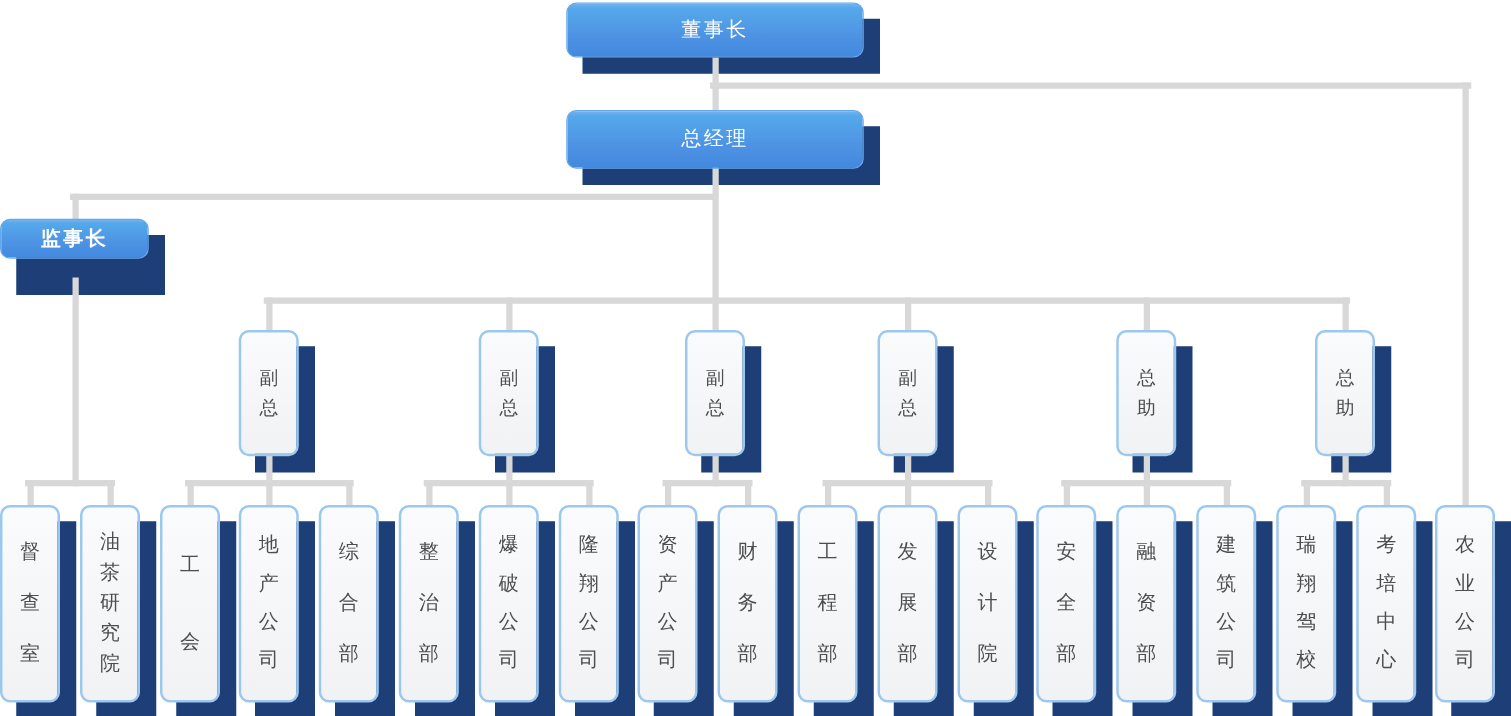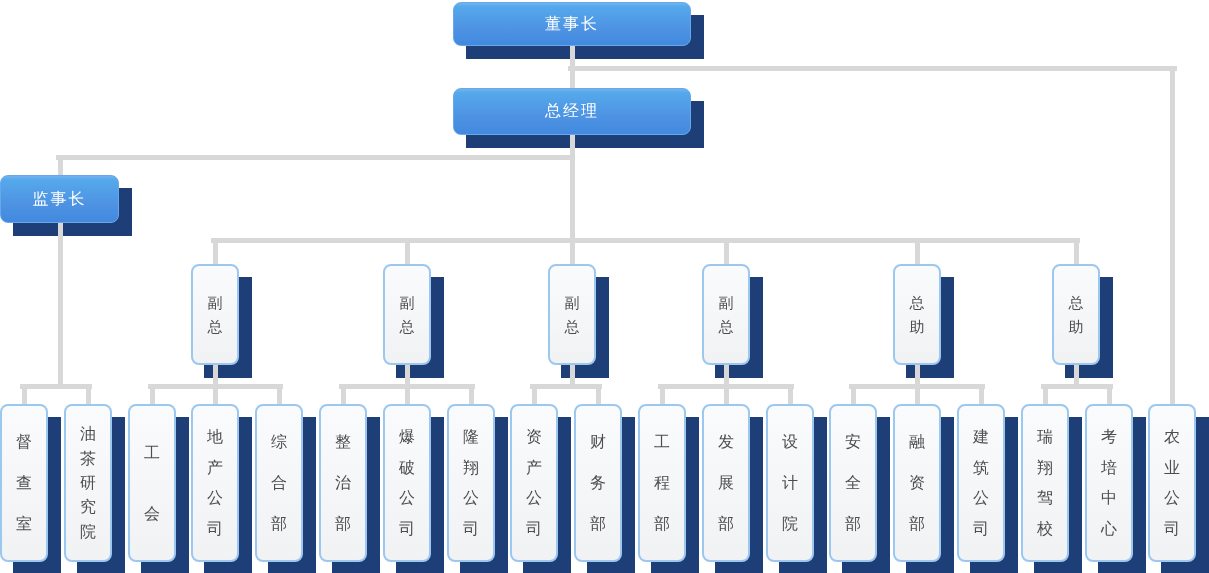--- a/index.html
+++ b/index.html
@@ -115,21 +115,21 @@
       <div class="line" style="left: 849px; top: 384px; width: 136px; height: 5px;"></div>
       <div class="line" style="left: 1041px; top: 384px; width: 72px; height: 5px;"></div>
     </div>
   <div id="layer-nodes" class="layer">
       <div class="node blue" style="left: 453px; top: 88px; width: 238px; height: 47px;">
         <div class="hlabel">总经理</div>
       </div>
       <div class="node blue" style="left: 453px; top: 2px; width: 238px; height: 44px;">
         <div class="hlabel">董事长</div>
       </div>
-      <div class="node blue" style="left: 0px; top: 175px; width: 119px; height: 48px;">
+      <div class="node blue" style="left: 0px; top: 175px; width: 119px; height: 32px; font-weight: bold;">
         <div class="hlabel">监事长</div>
       </div>
       <div class="node white" style="left: 191px; top: 264px; width: 48px; height: 101px;">
         <div class="vtext compact">
           <span>副</span>
           <span>总</span>
         </div>
       </div>
       <div class="node white" style="left: 383px; top: 264px; width: 48px; height: 101px;">
         <div class="vtext compact">

